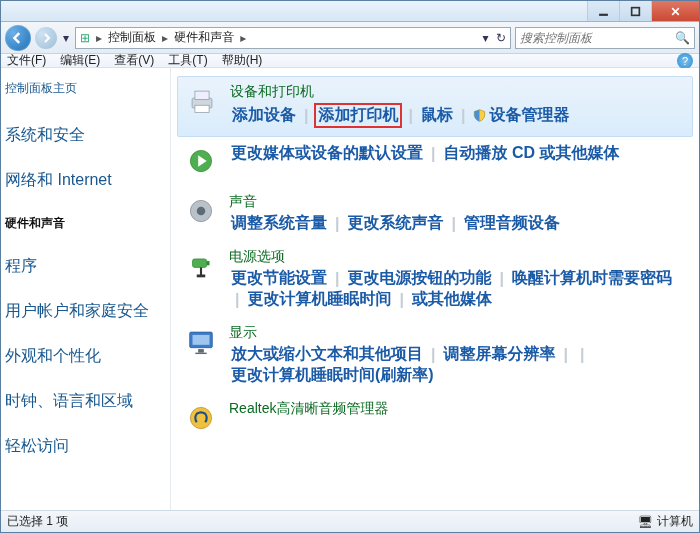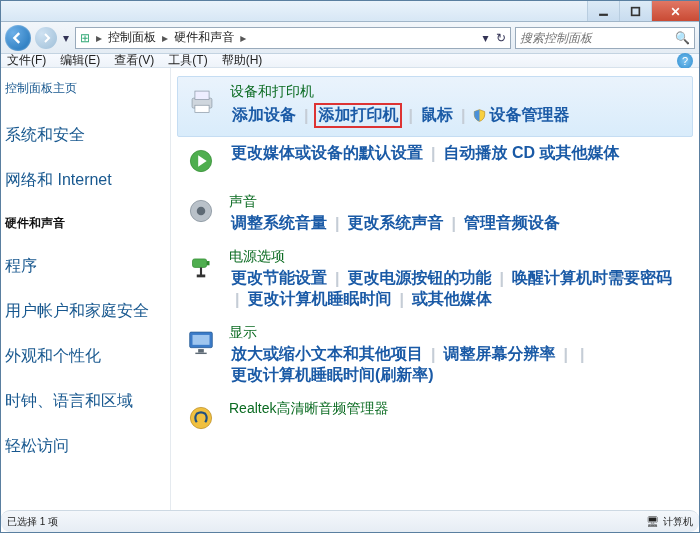--- a/index.html
+++ b/index.html
@@ -44,21 +44,21 @@
   .caticon svg { width: 34px; height: 34px; }
   .catbody { flex: 1; }
   .cattitle { color: #0b6b22; font-size: 14px; margin-bottom: 2px; }
   .catlinks { display: flex; flex-wrap: wrap; align-items: center; gap: 0; color: #1a5aa6; font-size: 16px; font-weight: bold; }
   .catlinks a { color: #1a5aa6; text-decoration: none; white-space: nowrap; padding: 0 2px; }
   .catlinks .divider { color: #c5cdd6; padding: 0 6px; }
   .catlinks .iconlink { display: inline-flex; align-items: center; gap: 3px; }
   .redbox { border: 2px solid #d33; padding: 0 2px 1px 2px; }
 
   
-  .statusbar { height: 22px; background: linear-gradient(to bottom,#f4f7fb,#e6edf4); border-top: 1px solid #cdd9e3; display: flex; align-items: center; padding: 0 6px; color: #222; font-size: 10px; justify-content: space-between; border-radius: 9px; }
+  .statusbar { height: 22px; background: linear-gradient(to bottom,#f4f7fb,#e6edf4); border-top: 1px solid #cdd9e3; display: flex; align-items: center; padding: 0 6px; color: #222; font-size: 12px; justify-content: space-between; }
   .statusbar .right { display: flex; align-items: center; gap: 4px; }
 
   
   .content::-webkit-scrollbar { width: 17px; }
   .content::-webkit-scrollbar-track { background: #eef2f6; border-left: 1px solid #dde4eb; }
   .content::-webkit-scrollbar-thumb { background: #cdd8e2; border: 1px solid #b8c6d3; }
 </style>
 </head>
 <body>
 

